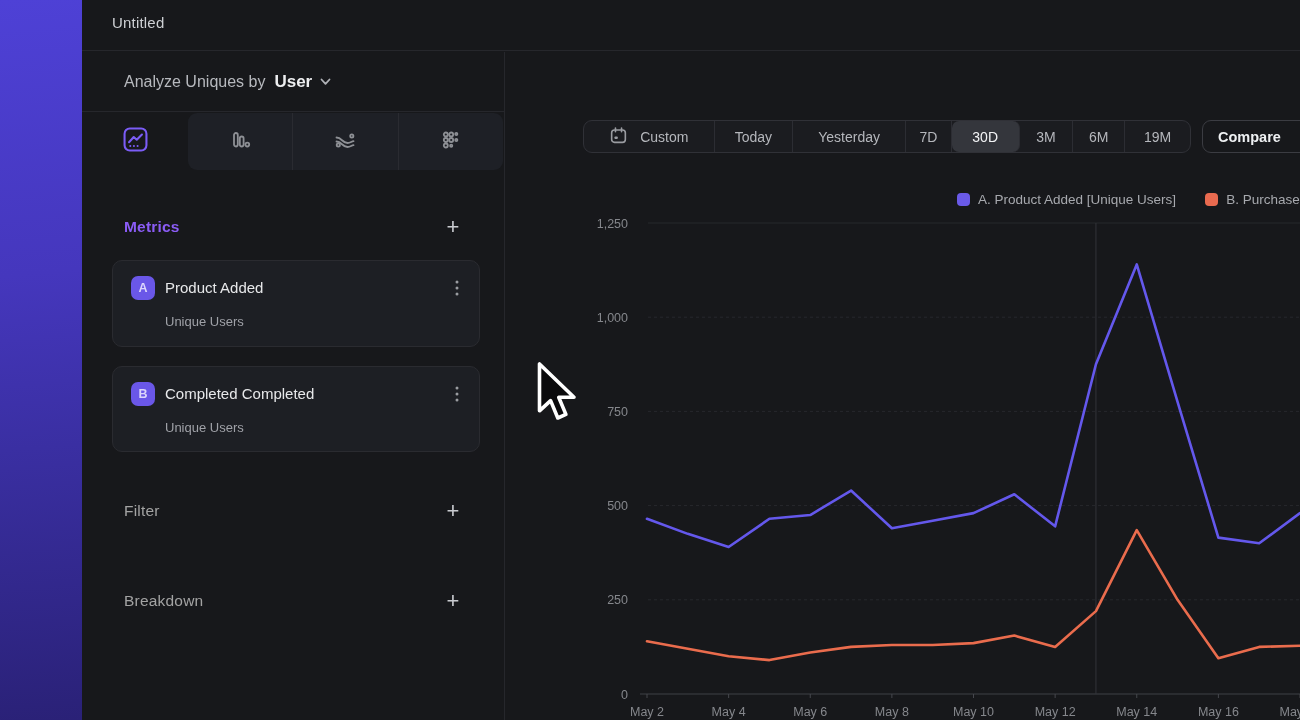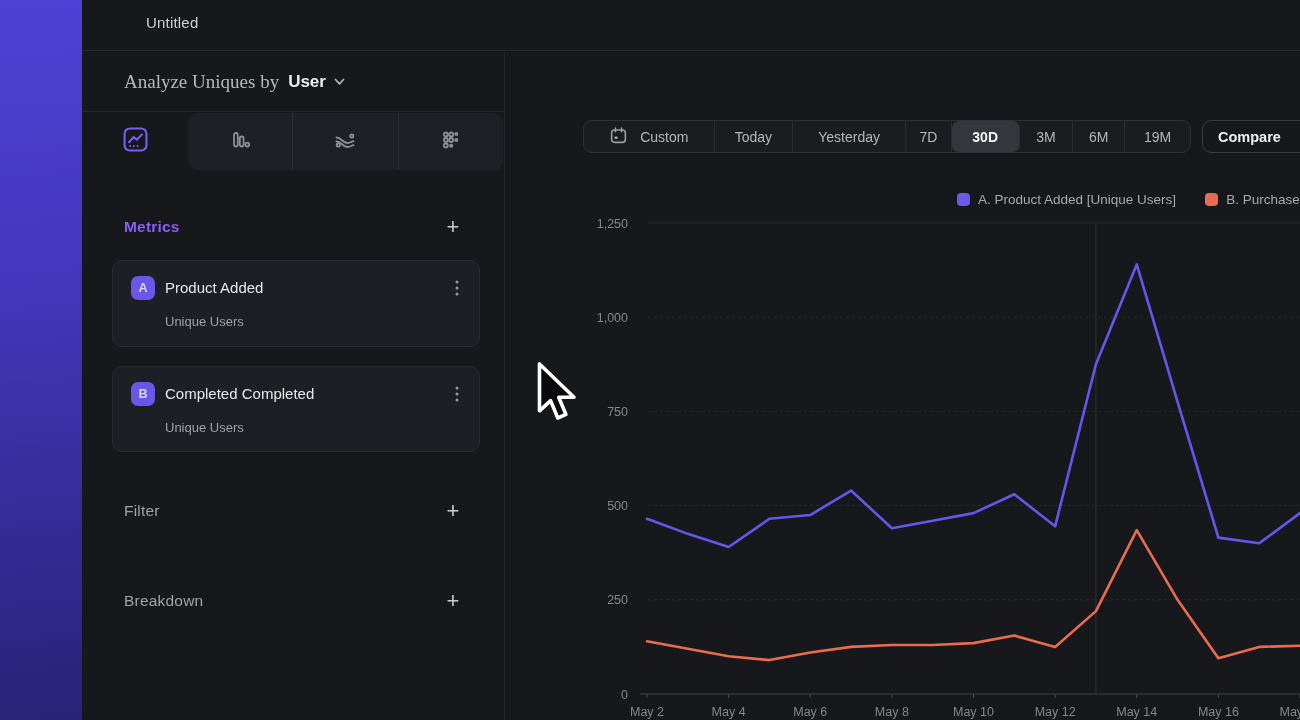--- a/index.html
+++ b/index.html
@@ -5,27 +5,27 @@
   html,body{margin:0;padding:0;background:#0e0f12;}
   *{box-sizing:border-box;font-family:"Liberation Sans","DejaVu Sans",sans-serif;}
   #app{position:relative;width:1300px;height:720px;background:#17181b;overflow:hidden;}
 
   
   .gradient-strip{position:absolute;left:0;top:0;width:82px;height:720px;
     background:linear-gradient(175deg,#4e41d6 0%,#4537bd 38%,#3a2fa2 62%,#2a2177 100%);}
 
   
   .topbar{position:absolute;left:82px;top:0;width:1218px;height:51px;border-bottom:1px solid #26272c;}
-  .doc-title{position:absolute;left:30px;top:14px;font-size:15px;color:#ced0d4;font-weight:500;letter-spacing:.2px;margin-left:34px;}
+  .doc-title{position:absolute;left:30px;top:14px;font-size:15px;color:#ced0d4;font-weight:500;letter-spacing:.2px;}
 
   
   .sidebar{position:absolute;left:82px;top:52px;width:423px;height:668px;border-right:1px solid #26272c;}
   .analyze-row{position:absolute;left:0;top:0;width:423px;height:60px;border-bottom:1px solid #26272c;
     display:flex;align-items:center;padding-left:42px;}
-  .analyze-label{font-size:19px;color:#b7b9be;font-family:Liberation Serif, serif;}
+  .analyze-label{font-size:16px;color:#b7b9be;}
   .analyze-value{font-size:17px;color:#edeef0;font-weight:700;margin-left:9px;}
   .chev{margin-left:8px;display:inline-flex;}
 
   
   .tabs-row{position:absolute;left:0;top:60px;width:423px;height:59px;}
   .tab-selected{position:absolute;left:0;top:0;width:106px;height:59px;display:flex;align-items:center;justify-content:center;}
   .tab-group{position:absolute;left:106px;top:1px;width:315px;height:57px;background:#1e2026;border-radius:9px;display:flex;}
   .tab{flex:1 1 0;display:flex;align-items:center;justify-content:center;border-right:1px solid #2a2b31;}
   .tab:last-child{border-right:none;}
 
@@ -49,21 +49,21 @@
     border-right:1px solid #2c2d33;height:100%;}
   .seg:last-child{border-right:none;}
   .seg:nth-child(1){width:131px;}
   .seg:nth-child(2){width:79px;}
   .seg:nth-child(3){width:113px;}
   .seg:nth-child(4){width:46px;}
   .seg:nth-child(5){width:68px;}
   .seg:nth-child(6){width:54px;}
   .seg:nth-child(7){width:52px;}
   .seg:nth-child(8){width:65px;}
-  .seg.selected{background:#34363c;color:#f3f4f6;font-weight:700;border-radius:7px;}
+  .seg.selected{background:#34363c;color:#f3f4f6;font-weight:400;border-radius:7px;}
   .compare-btn{position:absolute;left:1202px;top:120px;width:112px;height:33px;background:#17181b;
     border:1px solid #3b3c42;border-radius:9px;display:flex;align-items:center;justify-content:flex-start;
     padding-left:15px;font-size:14.5px;font-weight:700;color:#eef0f2;}
 
   
   .legend{position:absolute;left:944px;top:190px;width:356px;height:18px;display:flex;align-items:center;
     gap:16px;white-space:nowrap;overflow:hidden;}
   .legend-item{display:flex;align-items:center;gap:8px;flex:0 0 auto;padding-left:13px;}
   .swatch{width:13px;height:13px;border-radius:4px;flex:0 0 auto;}
   .swatch-a{background:#6a5ae8;}

